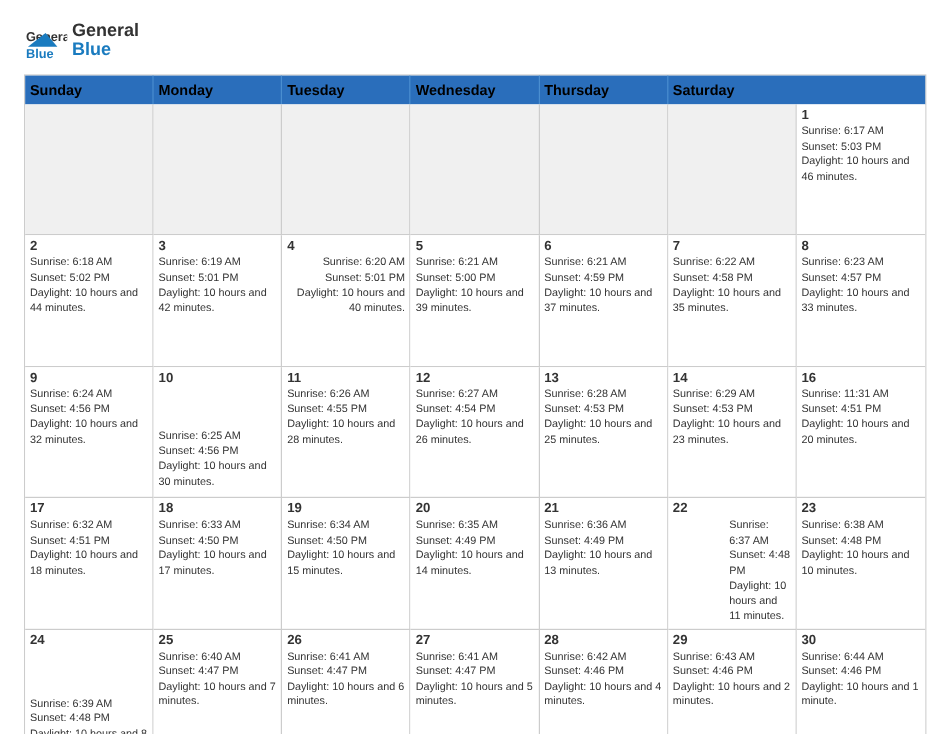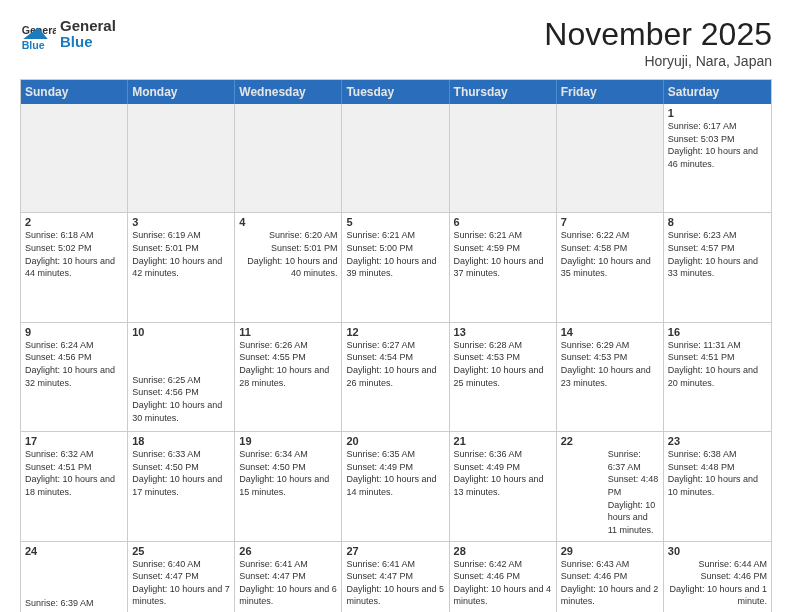--- a/index.html
+++ b/index.html
@@ -49,21 +49,21 @@
       display: flex;
       flex-direction: column;
       border: 1px solid #ccc;
     }
     .day-headers {
       display: grid;
       grid-template-columns: repeat(7, 1fr);
       background: #2a6ebb;
     }
     .day-header {
-      color: #e5e5e5;
+      color: #000000;
       font-size: 12px;
       font-weight: bold;
       padding: 5px 4px;
       text-align: left;
       border-right: 1px solid #4a8ed0;
     }
     .day-header:last-child {
       border-right: none;
     }
     .calendar-grid {
@@ -111,34 +111,29 @@
       <svg class="logo-icon" viewBox="0 0 44 44" xmlns="http://www.w3.org/2000/svg">
         <text x="2" y="22" font-size="13" font-family="Arial" font-weight="bold" fill="#333">General</text>
         <polygon points="4,28 22,14 34,28" fill="#1a7bbf"></polygon>
         <text x="2" y="40" font-size="13" font-family="Arial" font-weight="bold" fill="#1a7bbf">Blue</text>
       </svg>
       <div style="display:flex;flex-direction:column;line-height:1.1;">
         <span style="font-size:15px;font-weight:bold;color:#333;">General</span>
         <span style="font-size:15px;font-weight:bold;color:#1a7bbf;">Blue</span>
       </div>
     </div>
-    <div class="title-block">
-      <div class="month-title">November 2025</div>
-      <div class="location">Horyuji, Nara, Japan</div>
-    </div>
   </div>
 
   <div class="calendar">
     <div class="day-headers">
     <div class="day-header">Sunday</div>
         <div class="day-header">Monday</div>
+        <div class="day-header">Tuesday</div>
         <div class="day-header">Wednesday</div>
-        <div class="day-header">Tuesday</div>
         <div class="day-header">Thursday</div>
-        <div class="day-header">Friday</div>
         <div class="day-header">Saturday</div>
       </div>
     <div class="calendar-grid">
     <div class="cell empty"></div>
         <div class="cell empty"></div>
         <div class="cell empty"></div>
         <div class="cell empty"></div>
         <div class="cell empty"></div>
         <div class="cell empty"></div>
         <div class="cell">
@@ -304,21 +299,21 @@
 Daylight: 10 hours and 4 minutes.</div>
         </div>
         <div class="cell">
           <div class="cell-number">29</div>
           <div class="cell-info" style="white-space: pre-line;">Sunrise: 6:43 AM
 Sunset: 4:46 PM
 Daylight: 10 hours and 2 minutes.</div>
         </div>
         <div class="cell last-row">
           <div class="cell-number">30</div>
-          <div class="cell-info" style="white-space: pre-line; text-align: right;">Sunrise: 6:44 AM
+          <div class="cell-info" style="white-space: pre-line;">Sunrise: 6:44 AM
 Sunset: 4:46 PM
 Daylight: 10 hours and 1 minute.</div>
         </div>
         <div class="cell empty last-row"></div>
         <div class="cell empty last-row"></div>
         <div class="cell empty last-row"></div>
         <div class="cell empty last-row"></div>
         <div class="cell empty last-row"></div>
         <div class="cell empty last-row"></div>
       </div>

